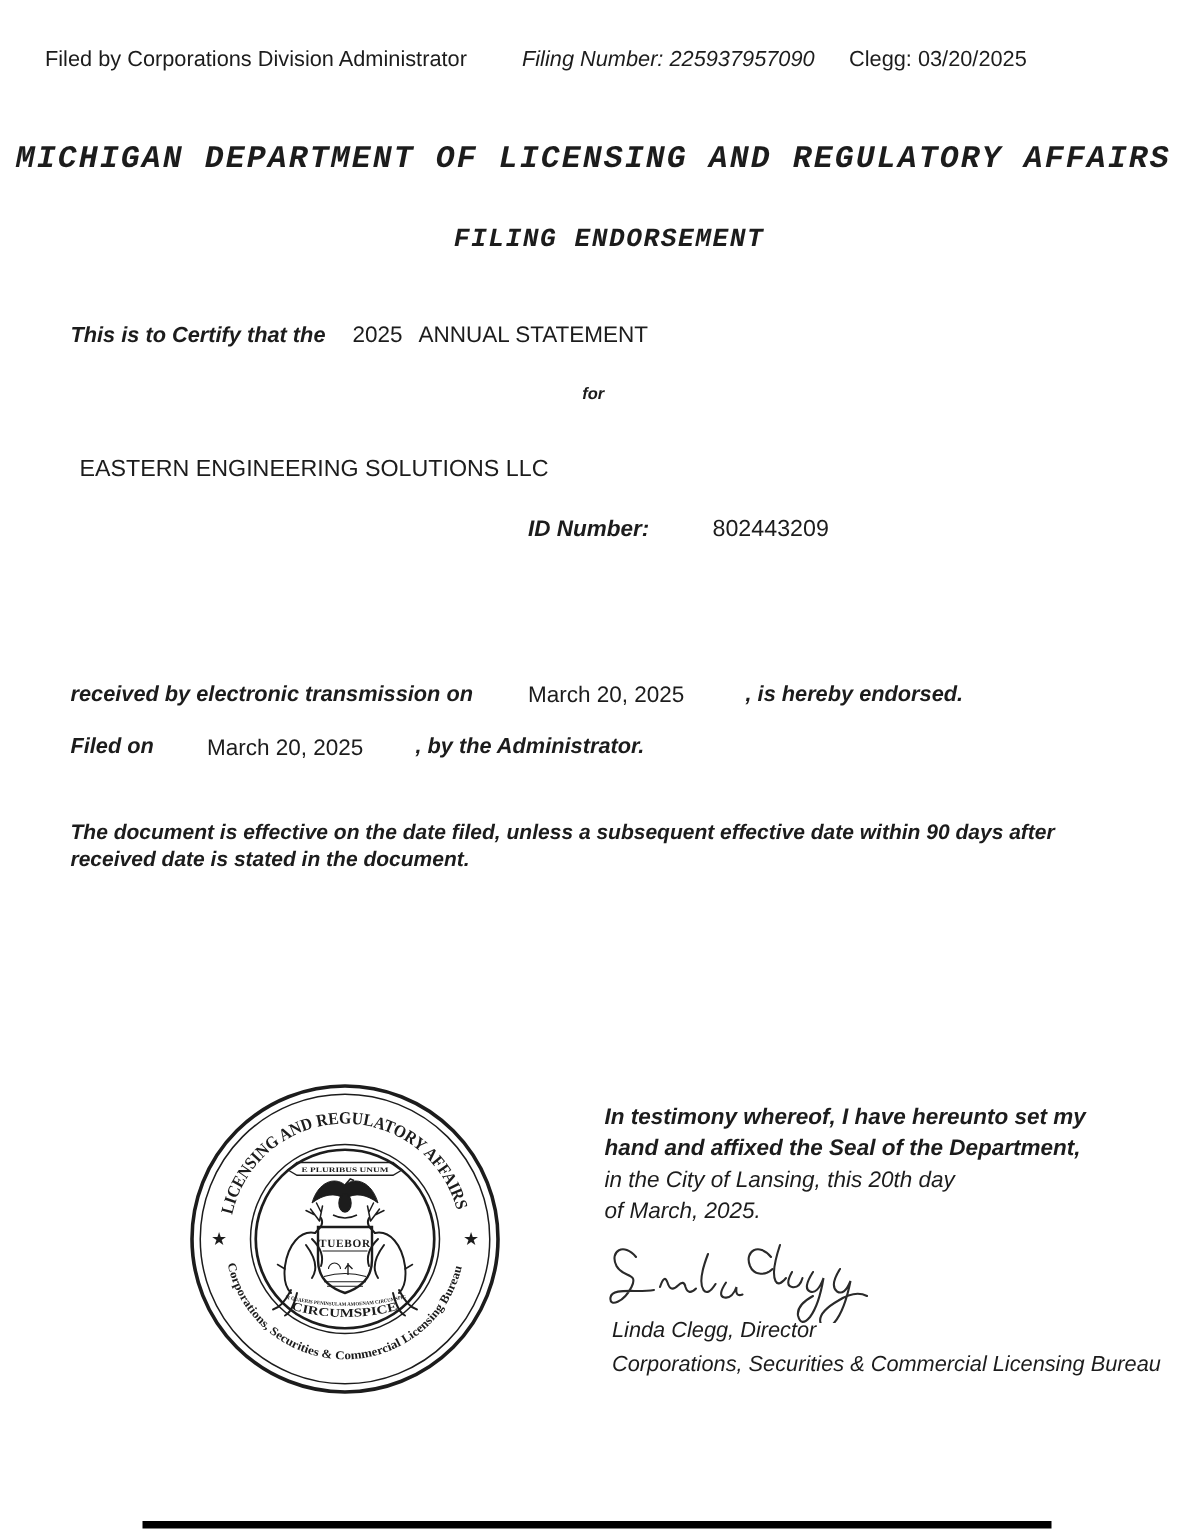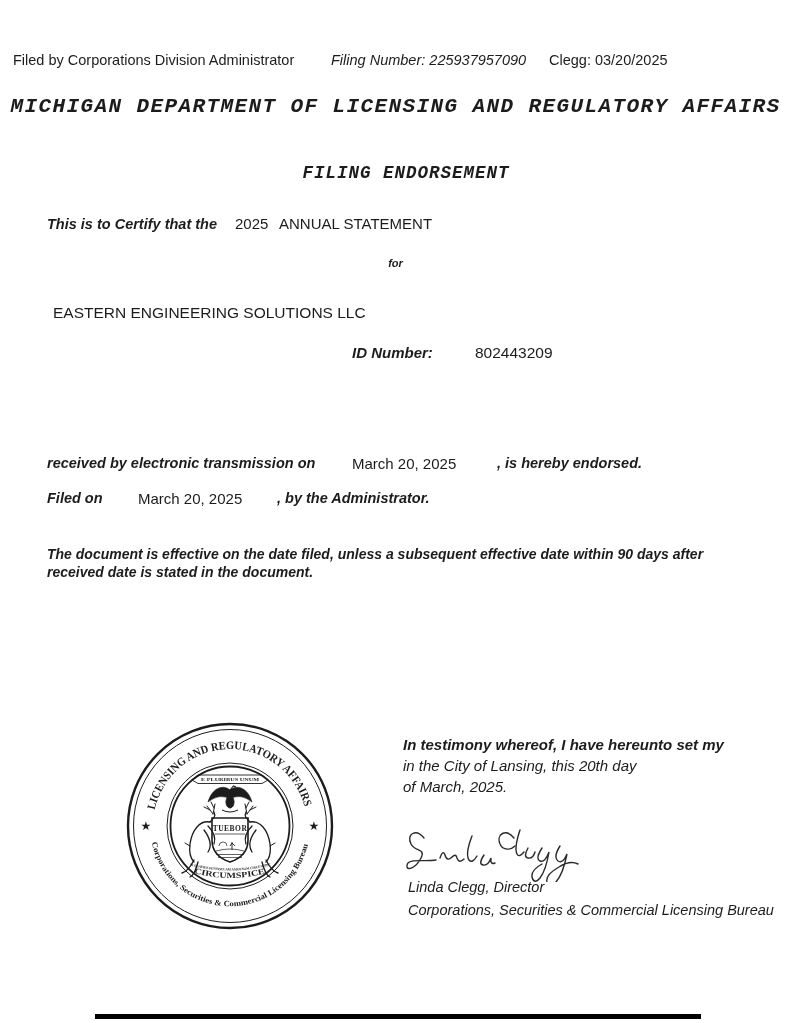--- a/index.html
+++ b/index.html
@@ -6,36 +6,36 @@
   .page{
     position:relative;width:791px;height:1023px;background:#ffffff;
     font-family:"Liberation Sans",sans-serif;color:#1c1c1c;overflow:hidden;
   }
   .abs{position:absolute;}
   .bi{font-weight:bold;font-style:italic;}
   .it{font-style:italic;}
   .serif-title{font-family:Liberation Mono, monospace;font-weight:bold;font-style:italic;}
   .hdr{font-size:14.5px;white-space:nowrap;}
   .title{left:0;right:0;top:95px;text-align:center;font-size:21px;letter-spacing:1.4px;}
-  .subtitle{left:0;right:0;top:163px;text-align:center;font-size:17.5px;letter-spacing:1px;padding-left:21px;}
+  .subtitle{left:0;right:0;top:150px;text-align:center;font-size:17.5px;letter-spacing:1px;padding-left:21px;}
   .body-line{font-size:14.5px;white-space:nowrap;}
   .val{font-weight:normal;font-style:normal;font-size:15px;text-align:right;}
   .note{font-size:14px;line-height:17.5px;width:700px;}
   .testimony{font-size:15px;line-height:21px;white-space:nowrap;}
   .sig-caption{font-size:14.5px;white-space:nowrap;}
   .bottom-rule{left:95px;top:1014px;width:606px;height:5px;background:#000;}
   svg text{fill:#1c1c1c;}
   .seal-serif{font-family:"Liberation Serif",serif;font-weight:bold;}
 </style>
 </head>
 <body>
 
 <div class="page">
 
-  <div class="abs hdr" style="left:13px;top:32px;width:740px;margin-top:20px;">
+  <div class="abs hdr" style="left:30px;top:32px;width:740px;">
     <span>Filed by Corporations Division Administrator</span>
     <span class="abs" style="left:318px;top:0;font-style:italic;">
       <span>Filing Number:</span>
       <span>225937957090</span>
     </span>
     <span class="abs" style="left:536px;top:0;">
       <span>Clegg:</span>
       <span>03/20/2025</span>
     </span>
   </div>
@@ -142,20 +142,21 @@
     <text class="seal-serif" font-size="3.4">
       <textPath href="#arcBannerBottom" startOffset="2" textLength="84" lengthAdjust="spacingAndGlyphs">SI QUAERIS PENINSULAM AMOENAM CIRCUMSPICE</textPath>
     </text>
     <text class="seal-serif" font-size="8">
       <textPath href="#arcCircumspice" startOffset="0" textLength="72" lengthAdjust="spacingAndGlyphs">CIRCUMSPICE</textPath>
     </text>
   </svg>
 
   <div class="abs testimony" style="left:403px;top:734px;">
     <div class="bi">In testimony whereof, I have hereunto set my</div>
+    <div class="bi">hand and affixed the Seal of the Department,</div>
     <div class="it">in the City of Lansing, this 20th day</div>
     <div class="it">of March, 2025.</div>
   </div>
 
   <svg class="abs" style="left:402px;top:822px;" width="185" height="60" viewBox="0 0 185 60">
     <g fill="none" stroke="#2a2a2a" stroke-width="1.4" stroke-linecap="round">
       <path d="M22,16 C14,6 4,12 9,22 C13,30 24,26 19,36 C14,46 4,50 5,43 C6,36 22,40 34,38"></path>
       <path d="M38,36 q3,-9 5,-3 q2,7 7,2 q4,-4 5,1 q2,6 7,1"></path>
       <path d="M70,14 q-7,18 -3,24 q3,4 8,-4"></path>
       <path d="M82,33 q-6,9 -1,10 q5,1 8,-7 q-1,7 4,5"></path>

